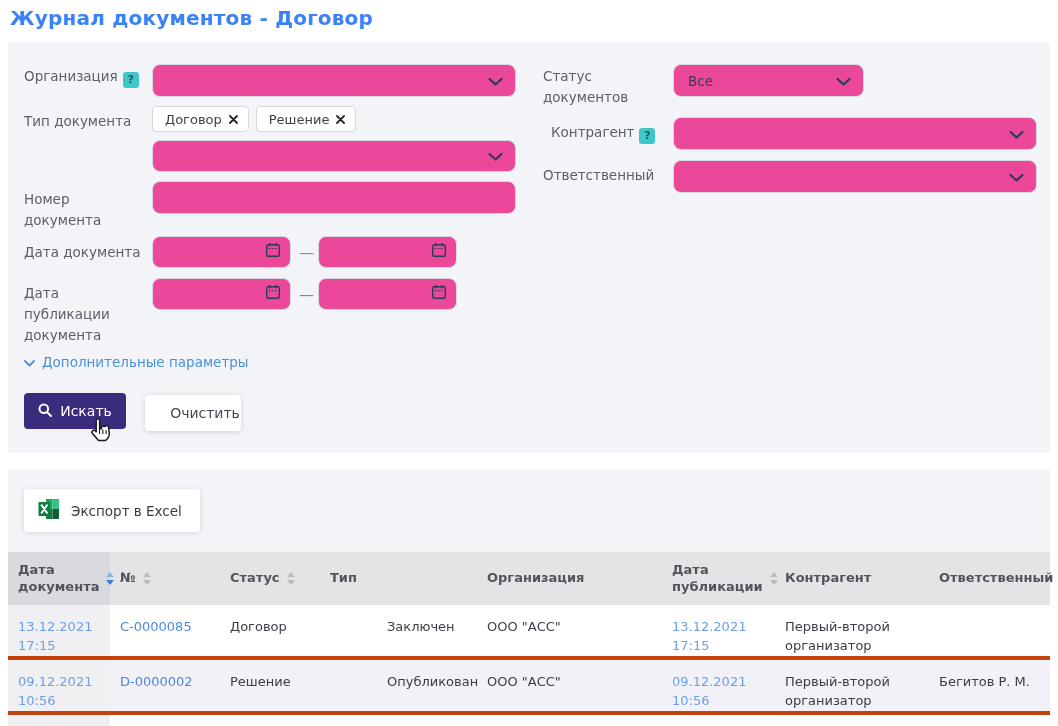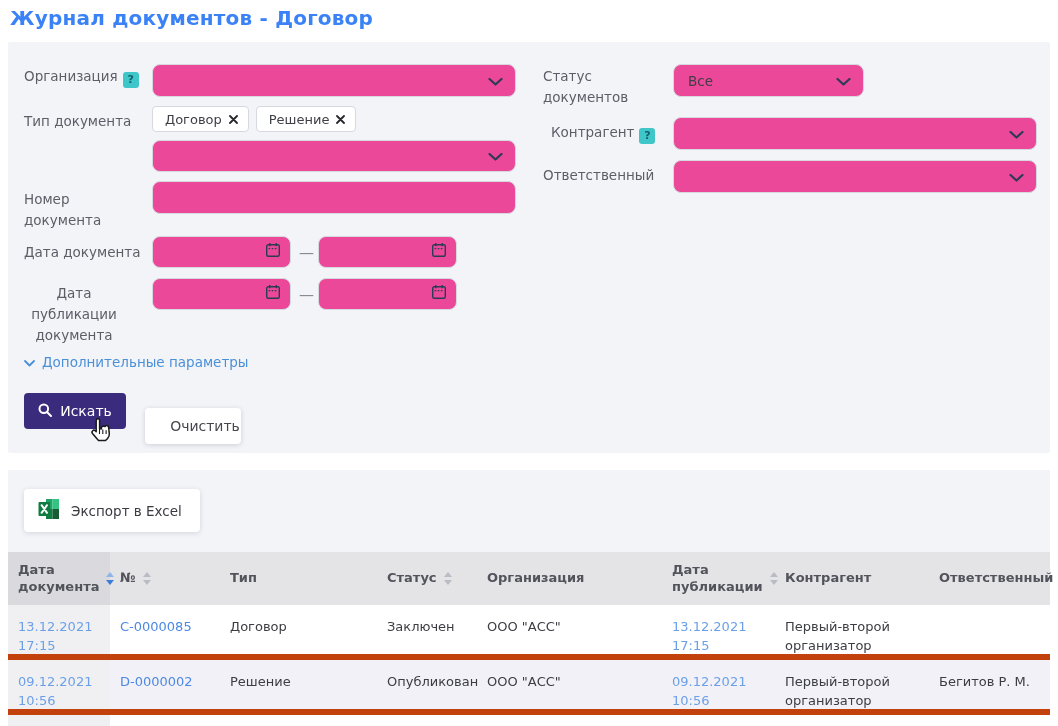--- a/index.html
+++ b/index.html
@@ -29,21 +29,21 @@
 
   
   .results-panel { position:absolute; left:8px; top:470px; width:1042px; height:256px; background:#f3f4f8; }
   .excel-btn { position:absolute; left:16px; top:19px; display:flex; align-items:center; gap:10px; height:43px; padding:0 18px 0 13px; background:#fff; border:none; border-radius:4px; box-shadow:0 1px 5px rgba(40,40,60,.15); font:13.5px "DejaVu Sans",sans-serif; color:#3a3a42; cursor:pointer; }
 
   
   .doc-table { position:absolute; left:0; top:82px; width:1042px; }
   .thead { display:flex; background:#e4e4e7; height:53px; }
   .th { display:flex; align-items:center; gap:7px; padding:0 8px 0 10px; font-size:13px; font-weight:bold; color:#53535c; line-height:1.3; }
   .th.shaded-h { background:#dadade; }
-  .tr { display:flex; height:55px; background:#fff; border-bottom:6px solid #c2410c; }
+  .tr { display:flex; height:55px; background:#fff; border-bottom:4px solid #c2410c; }
   .tr.alt { background:#f2f1f7; }
   .tr.partial { height:11px; border-bottom:none; }
   .td { padding:13px 10px 0 10px; font-size:13px; line-height:1.45; color:#3c3c44; }
   .td.shaded { background:#f0f0f3; }
   .cell-link { cursor:pointer; }
   .lnk-date { color:#6ba0e8; }
   .lnk-num { color:#4c89e3; }
   
   .c0{width:102px;} .c1{width:110px;} .c2{width:157px;} .c3{width:100px;}
   .c4{width:185px;} .c5{width:113px;} .c6{width:154px;} .c7{width:121px;}
@@ -128,21 +128,21 @@
     <span class="date-dash" style="left:291px; top:202px;">—</span>
     <div class="datebox" style="left:310px; top:194px; width:139px;">
       <span class="cal"><svg width="16" height="16" viewBox="0 0 16 16" fill="none" stroke="#2c3b55" stroke-width="1.4">
             <rect x="1.7" y="2.8" width="12.6" height="11.5" rx="1.5"></rect>
             <line x1="4.8" y1="1" x2="4.8" y2="4.2"></line>
             <line x1="11.2" y1="1" x2="11.2" y2="4.2"></line>
             <line x1="3.6" y1="6.6" x2="12.4" y2="6.6" stroke-dasharray="1.6 1.5"></line>
           </svg></span>
     </div>
 
-    <div class="flabel" style="left:16px; top:241px; width:100px;text-align:center;">Дата публикации документа</div>
+    <div class="flabel" style="left:16px; top:241px; width:100px;">Дата публикации документа</div>
     <div class="datebox" style="left:144px; top:236px; width:139px;">
       <span class="cal"><svg width="16" height="16" viewBox="0 0 16 16" fill="none" stroke="#2c3b55" stroke-width="1.4">
             <rect x="1.7" y="2.8" width="12.6" height="11.5" rx="1.5"></rect>
             <line x1="4.8" y1="1" x2="4.8" y2="4.2"></line>
             <line x1="11.2" y1="1" x2="11.2" y2="4.2"></line>
             <line x1="3.6" y1="6.6" x2="12.4" y2="6.6" stroke-dasharray="1.6 1.5"></line>
           </svg></span>
     </div>
     <span class="date-dash" style="left:291px; top:244px;">—</span>
     <div class="datebox" style="left:310px; top:236px; width:139px;">
@@ -161,21 +161,21 @@
       <span>Дополнительные параметры</span>
     </div>
 
     <button class="btn-search" style="left:16px; top:351px;">
       <span><svg width="14" height="14" viewBox="0 0 14 14" fill="none" stroke="#fff" stroke-width="2">
             <circle cx="5.8" cy="5.8" r="4.3"></circle>
             <line x1="9.2" y1="9.2" x2="13" y2="13" stroke-linecap="round"></line>
           </svg></span>
       <span>Искать</span>
     </button>
-    <button class="btn-clear" style="left:137px; top:366px;padding-left:24px;">
+    <button class="btn-clear" style="left:137px; top:353px;padding-left:24px;">
       <span>Очистить</span>
     </button>
 
   </section>
 
   <span class="cursor-icon">
     <svg width="27" height="31" viewBox="0 0 27 31">
       <path d="M9.5 2.5c1.2 0 2.1.9 2.1 2.1v8l1.7.3.2-1.1c.2-1.2 1.4-1.9 2.5-1.6l1 .3c.4-.6 1.1-1 1.8-.9 1 .1 1.8 1 1.9 2l.6 6c.2 1.8-.4 3.5-1.7 4.8l-2.1 2.2H10.5l-6-7.1c-.7-.9-.6-2.1.2-2.8.8-.7 1.9-.6 2.6.1l.9 1V4.6c0-1.2 1-2.1 2.3-2.1z" fill="#ffffff" stroke="#1a1a1a" stroke-width="1.5" stroke-linejoin="round"></path>
       <path d="M11.5 13v5 M14.8 13.6v4.4 M18.1 14.2v3.8" stroke="#1a1a1a" stroke-width="1.1" fill="none"></path>
     </svg>
@@ -204,29 +204,29 @@
               <span class="arr-down"></span>
             </span>
           </div>
           <div class="th c1">
             <span>№</span>
             <span class="sort">
               <span class="arr-up"></span>
               <span class="arr-down"></span>
             </span>
           </div>
-          <div class="th c2">
-            <span>Тип</span>
-          </div>
           <div class="th c3">
             <span>Статус</span>
             <span class="sort">
               <span class="arr-up"></span>
               <span class="arr-down"></span>
             </span>
+          </div>
+          <div class="th c2">
+            <span>Тип</span>
           </div>
           <div class="th c4">
             <span>Организация</span>
           </div>
           <div class="th c5">
             <span>Дата публикации</span>
             <span class="sort">
               <span class="arr-up"></span>
               <span class="arr-down"></span>
             </span>

